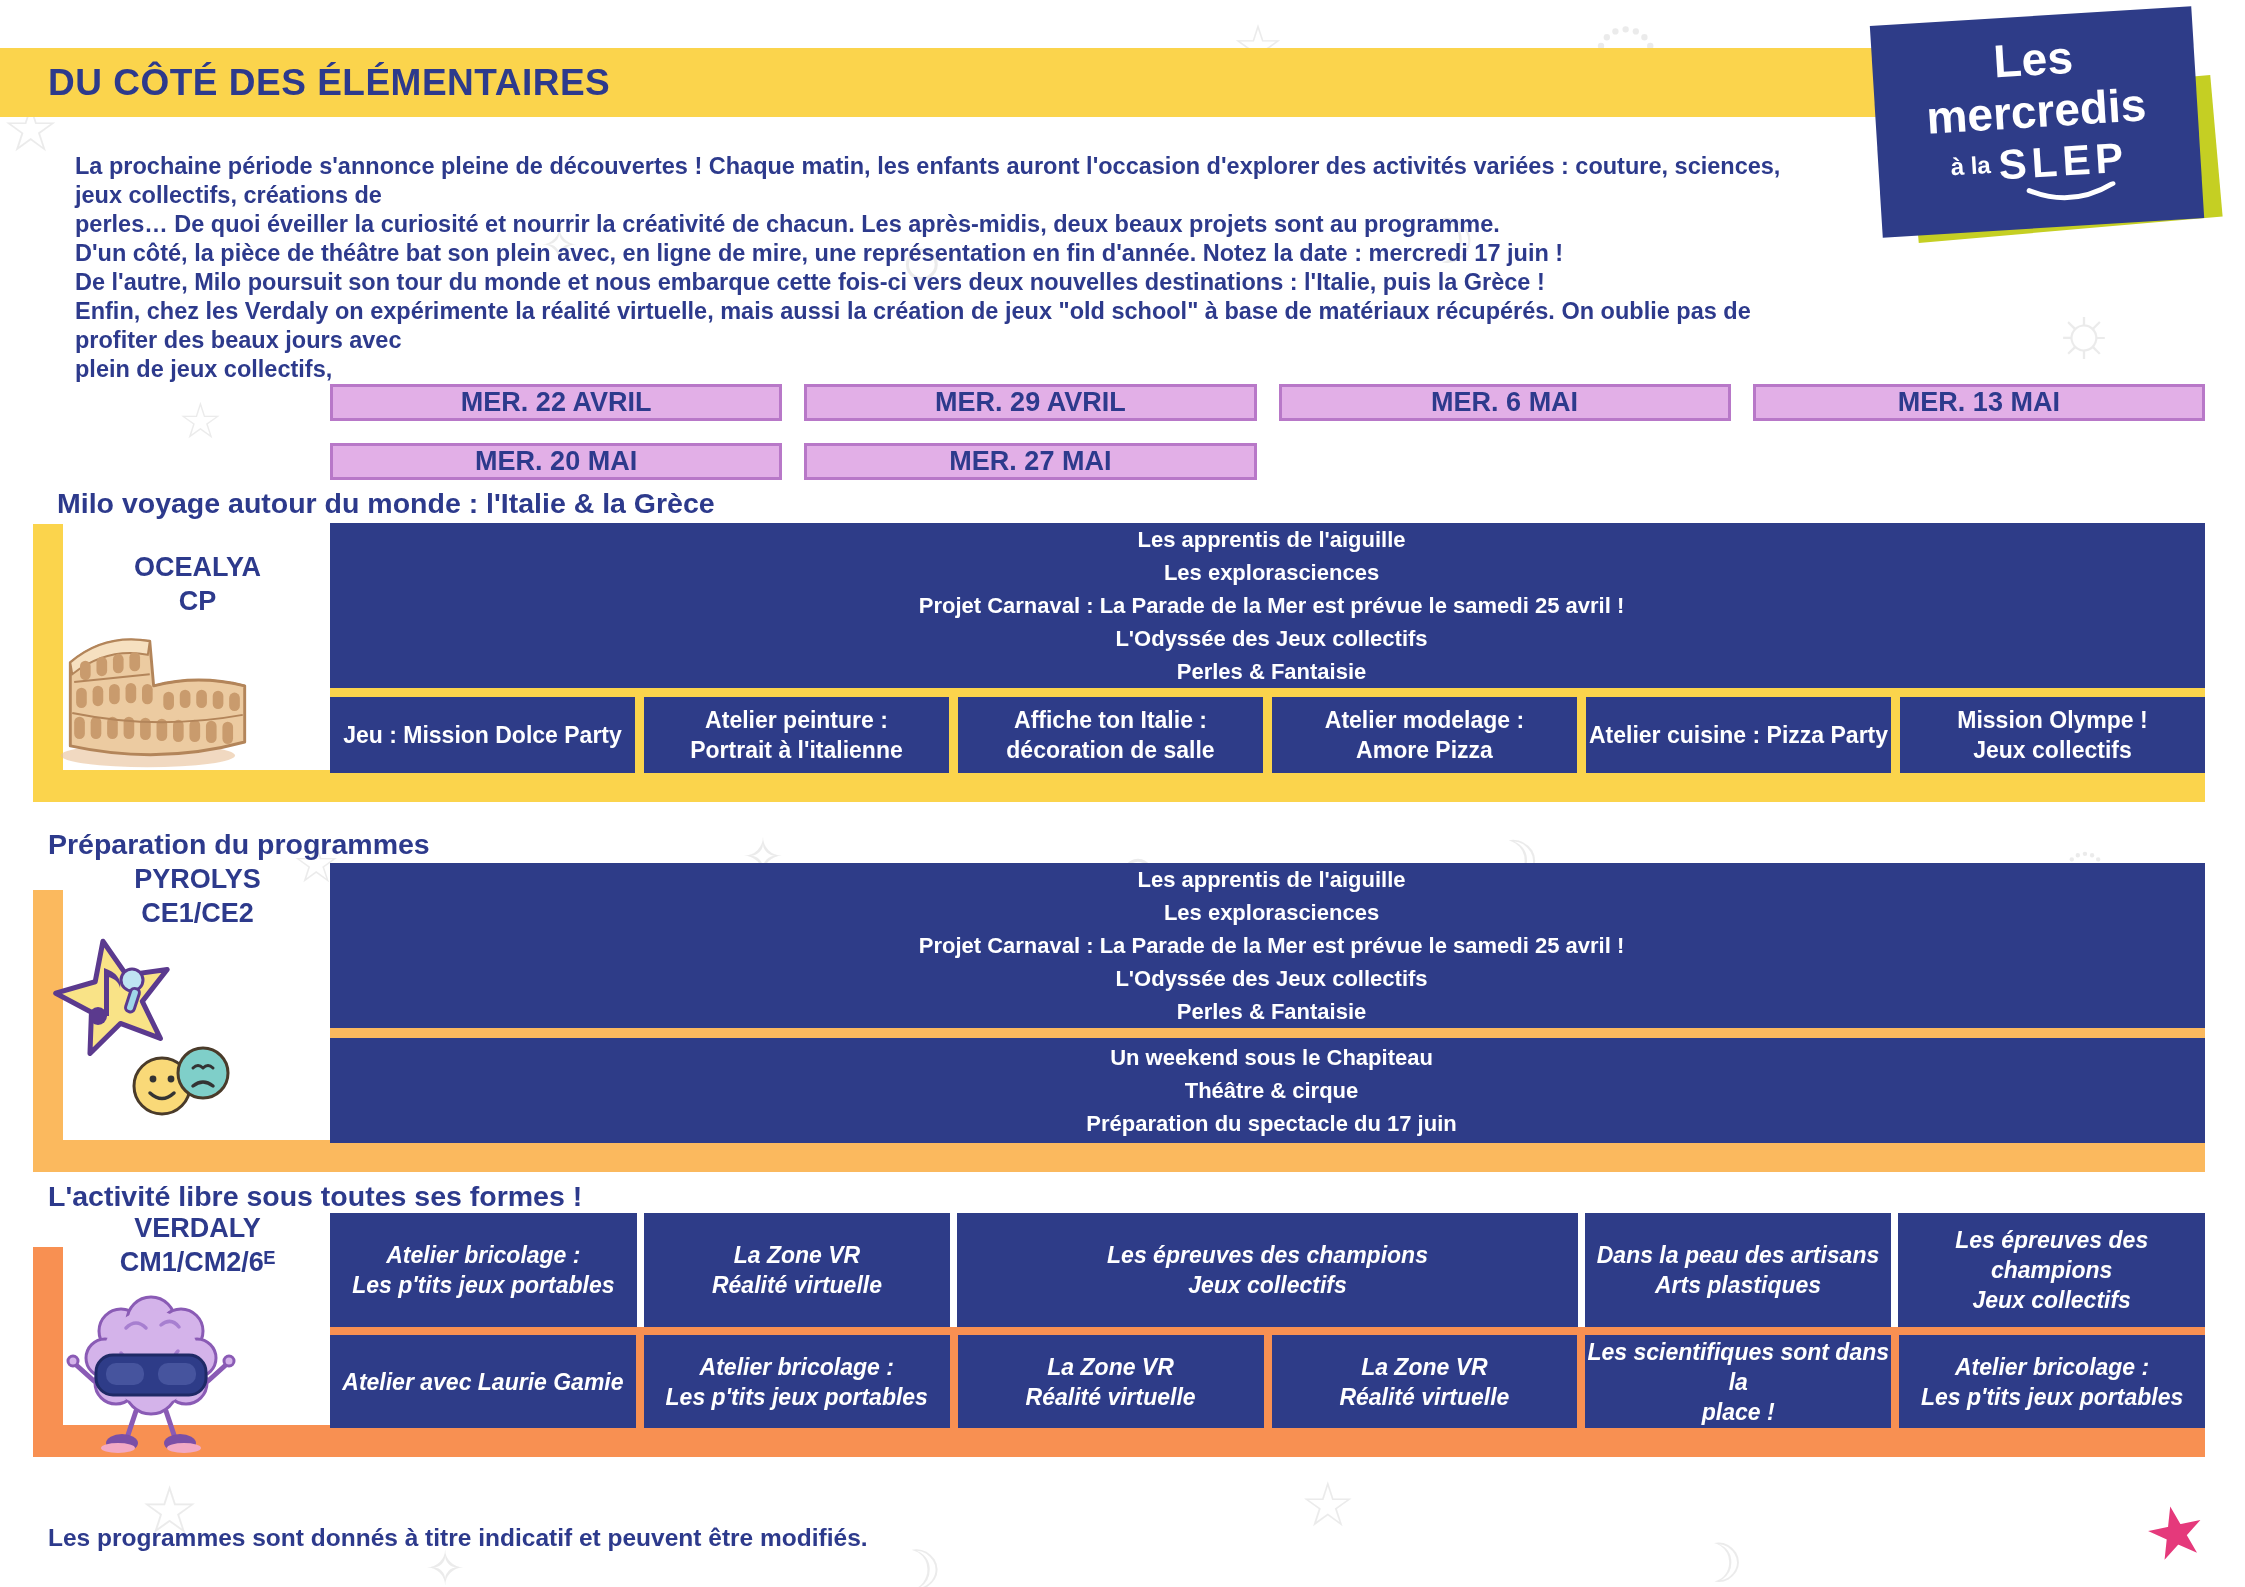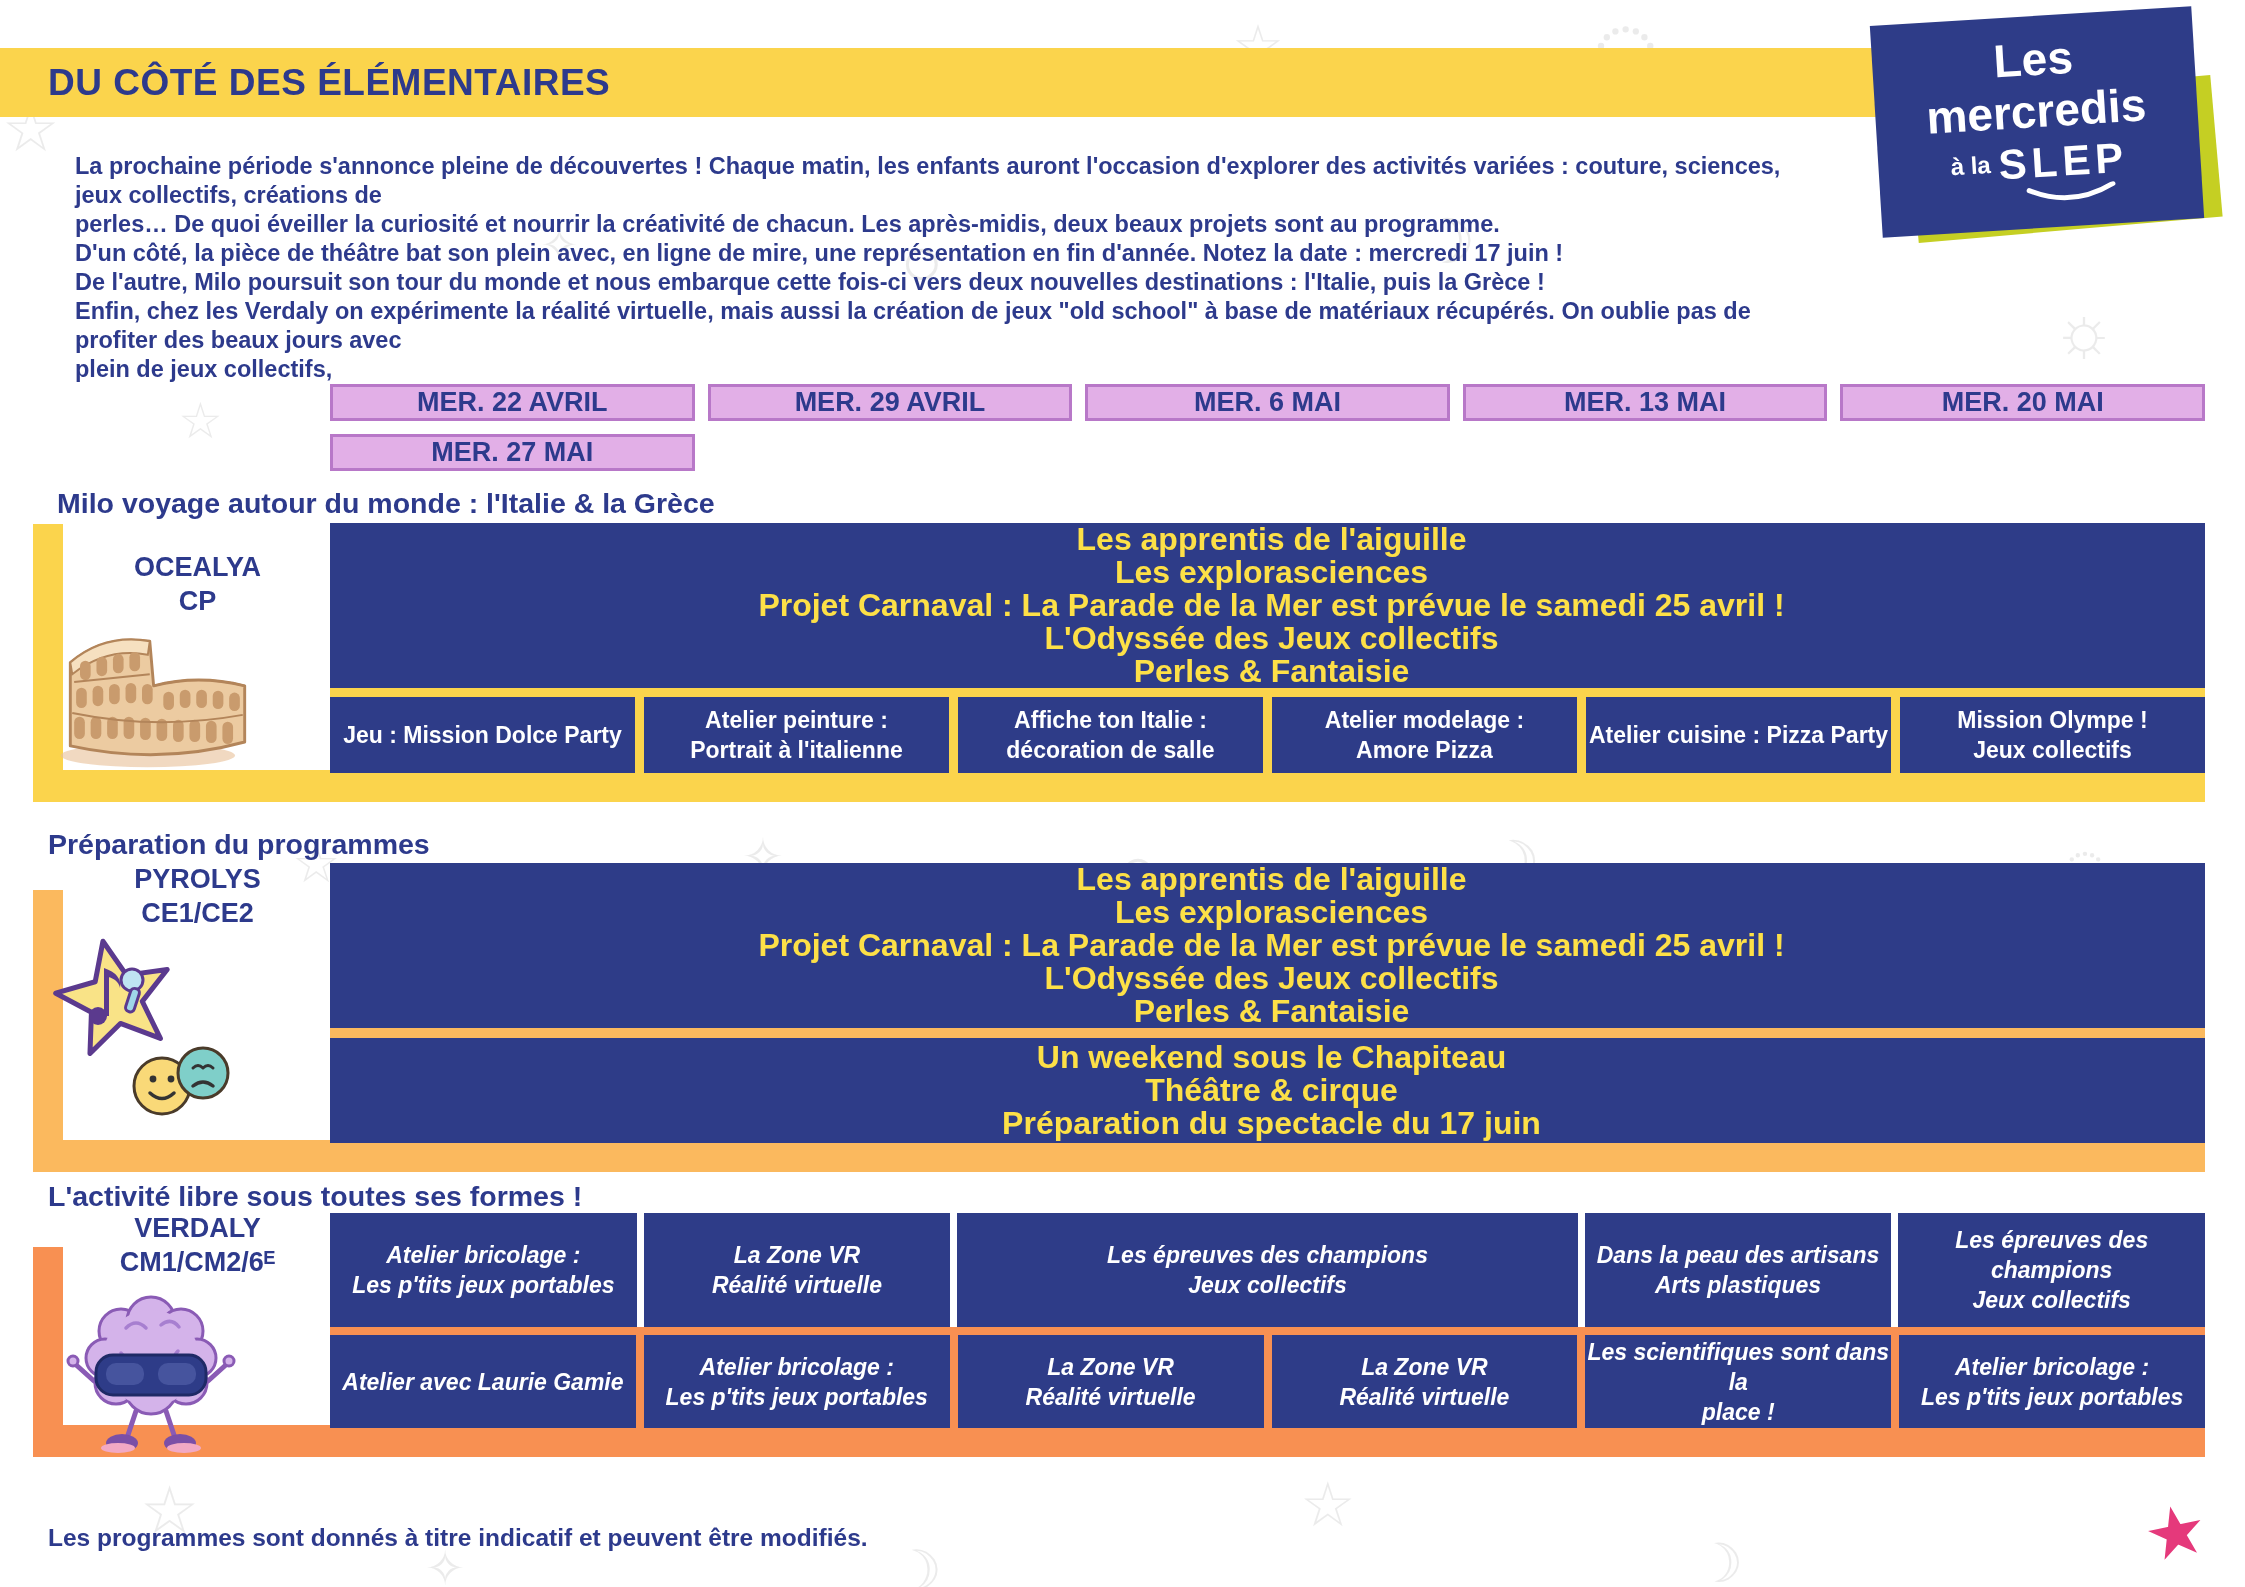--- a/index.html
+++ b/index.html
@@ -22,33 +22,33 @@
   .logo-l2{font-size:46px;margin-bottom:8px;}
   .logo-l3{display:flex;align-items:flex-start;gap:8px;}
   .logo-small{font-size:24px;margin-top:8px;}
   .logo-brand{font-size:42px;letter-spacing:5px;}
 
   
   .intro{position:absolute;left:75px;top:152px;width:1740px;font-size:23.5px;line-height:29px;}
 
   
   .date-row{position:absolute;left:330px;top:384px;width:1875px;height:73px;
-            display:grid;grid-template-columns:repeat(5,1fr);gap:13px;border-radius:26px;}
+            display:grid;grid-template-columns:repeat(4,1fr);gap:22px;border-radius:26px;}
   .date-cell{background:#e2afe7;border:3px solid #b878c8;box-sizing:border-box;
              display:flex;align-items:center;justify-content:center;font-size:27px;}
 
   .section-heading{position:absolute;font-size:28.5px;}
   .group-label{position:absolute;left:65px;width:265px;text-align:center;font-size:27px;line-height:34px;}
 
   .vband,.bband{position:absolute;}
   .accent-yellow{background:#fbd44c;} .accent-orange1{background:#fbb95e;} .accent-orange2{background:#f89052;}
 
   .s-table{position:absolute;left:330px;width:1875px;}
-  .block{background:#2e3c88;color:#fde047;display:flex;flex-direction:column;align-items:center;justify-content:center;
-         text-align:center;font-size:32px;line-height:33px;padding-left:8px;}
+  .block{background:#2e3c88;color:#ffffff;display:flex;flex-direction:column;align-items:center;justify-content:center;
+         text-align:center;font-size:22px;line-height:33px;padding-left:8px;}
   .row1{height:165px;}
   .cells{display:grid;grid-template-columns:repeat(6,1fr);}
   .cell{background:#2e3c88;color:#fff;display:flex;align-items:center;justify-content:center;text-align:center;
         font-size:23px;line-height:30px;white-space:pre-line;}
   .s1-cells{gap:9px;background:#fbd44c;padding-top:9px;}
   .s1-cells .cell{height:76px;}
   .s2-row2{background:#fbb95e;padding-top:10px;}
   .s2-row2 .block{height:105px;}
   .s3-row1{gap:7px;background:#ffffff;}
   .s3-row1 .cell{height:114px;}

